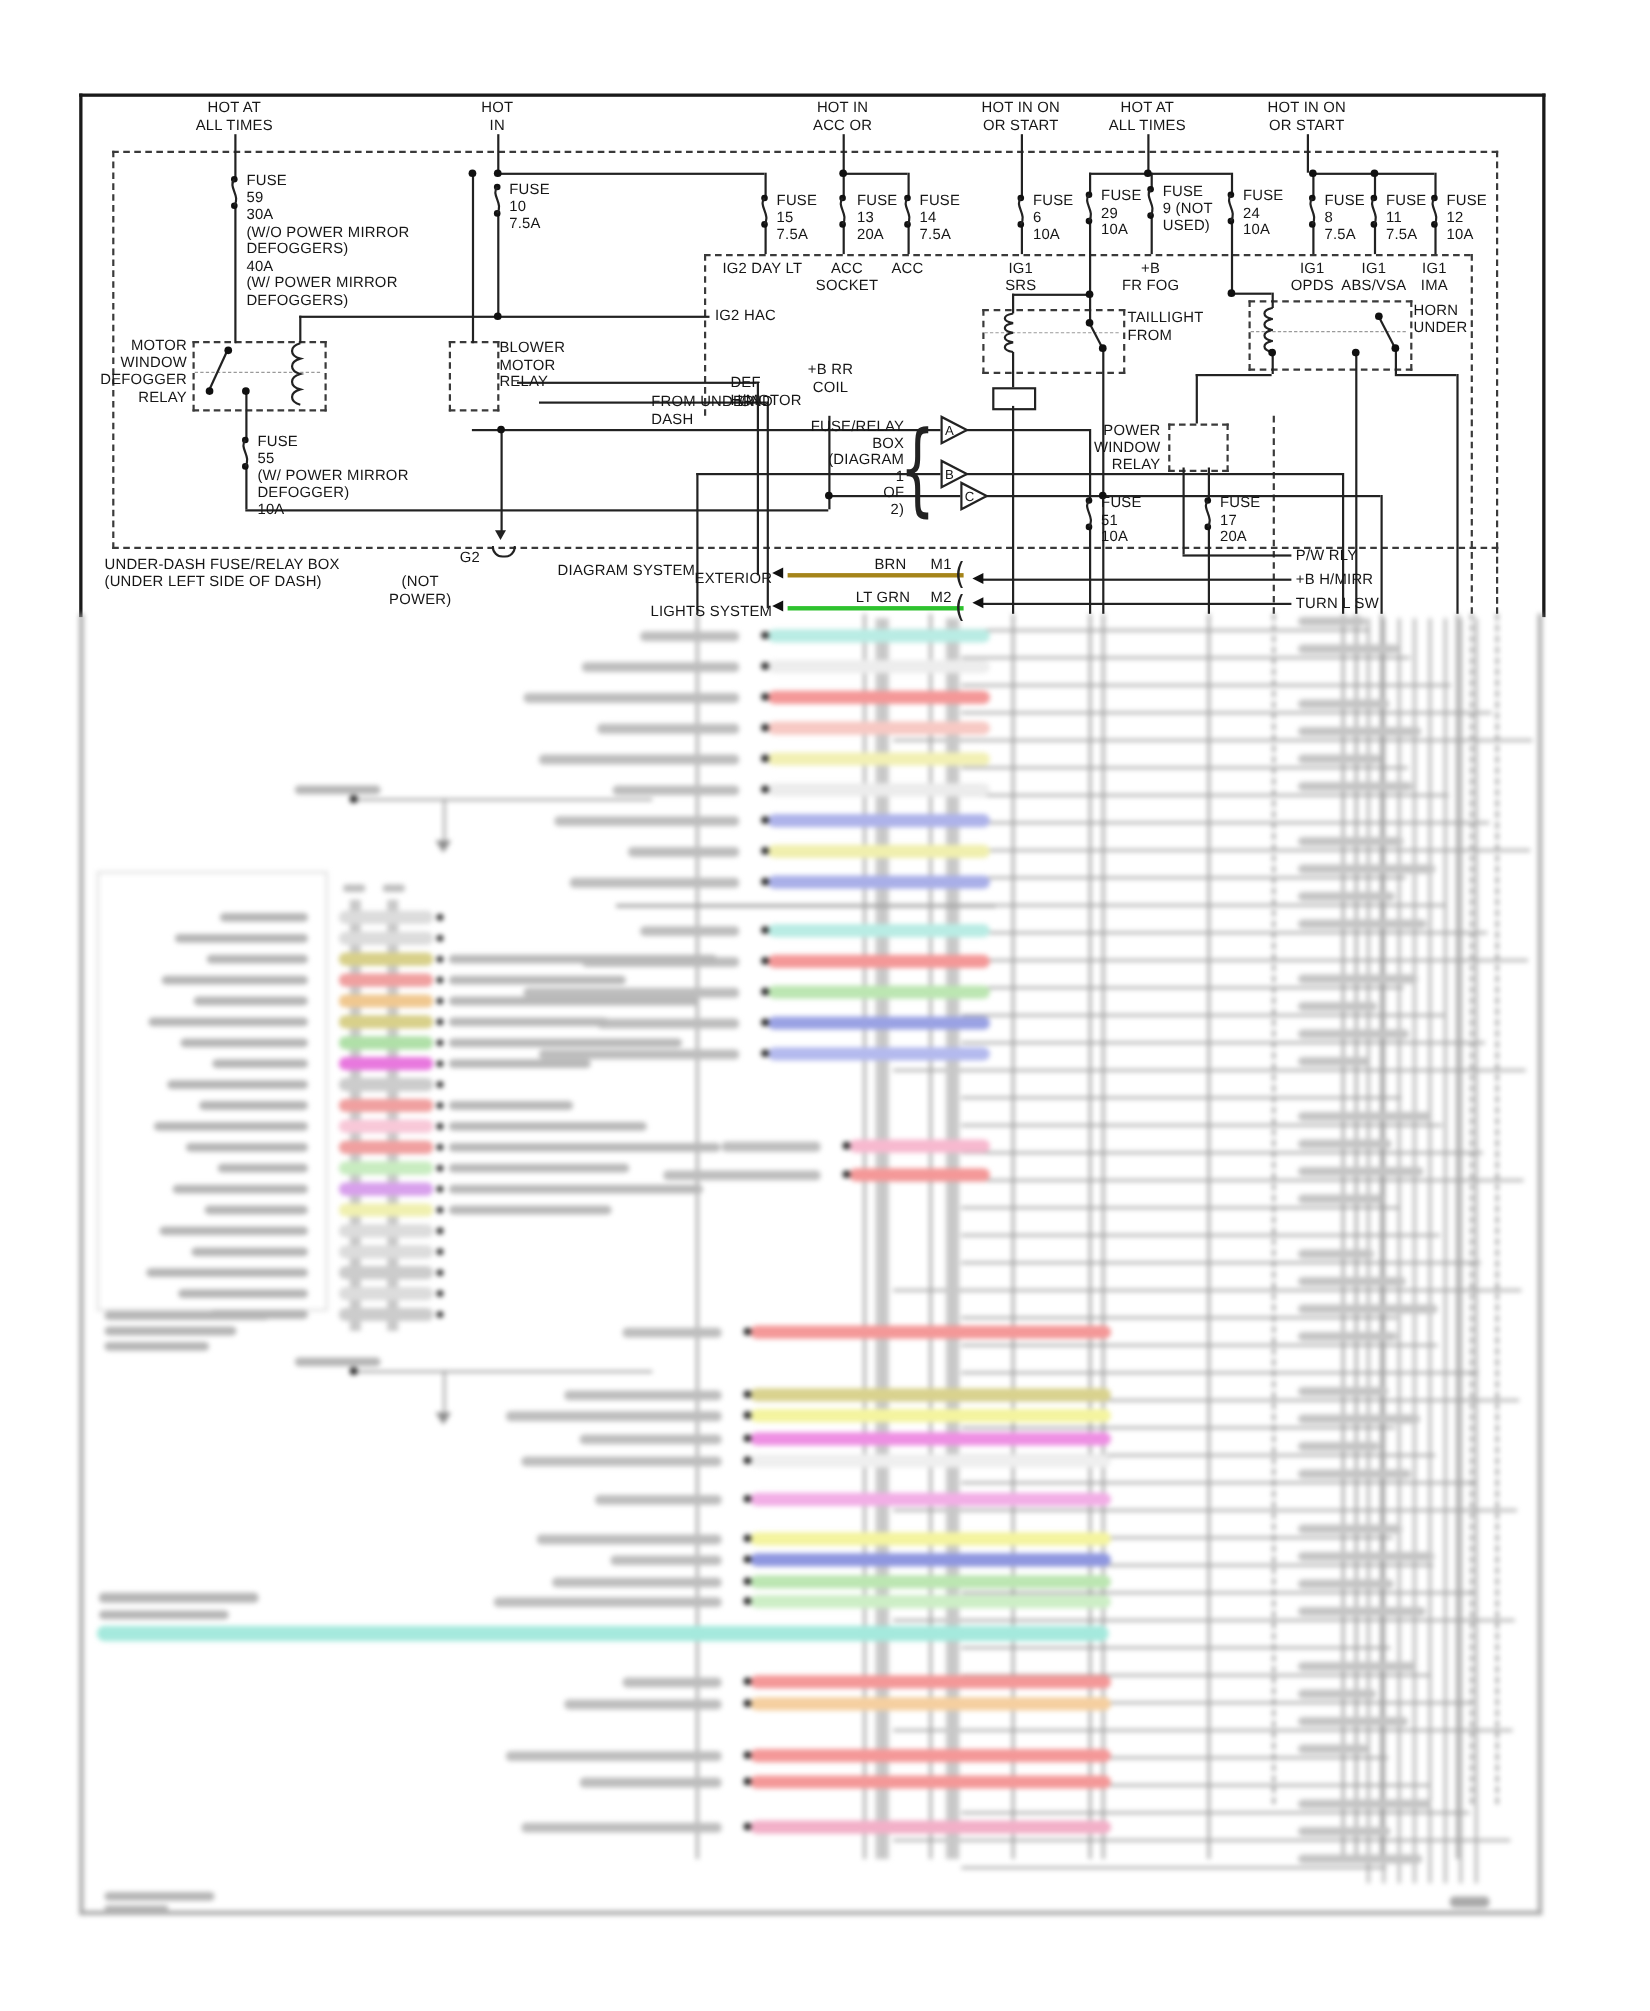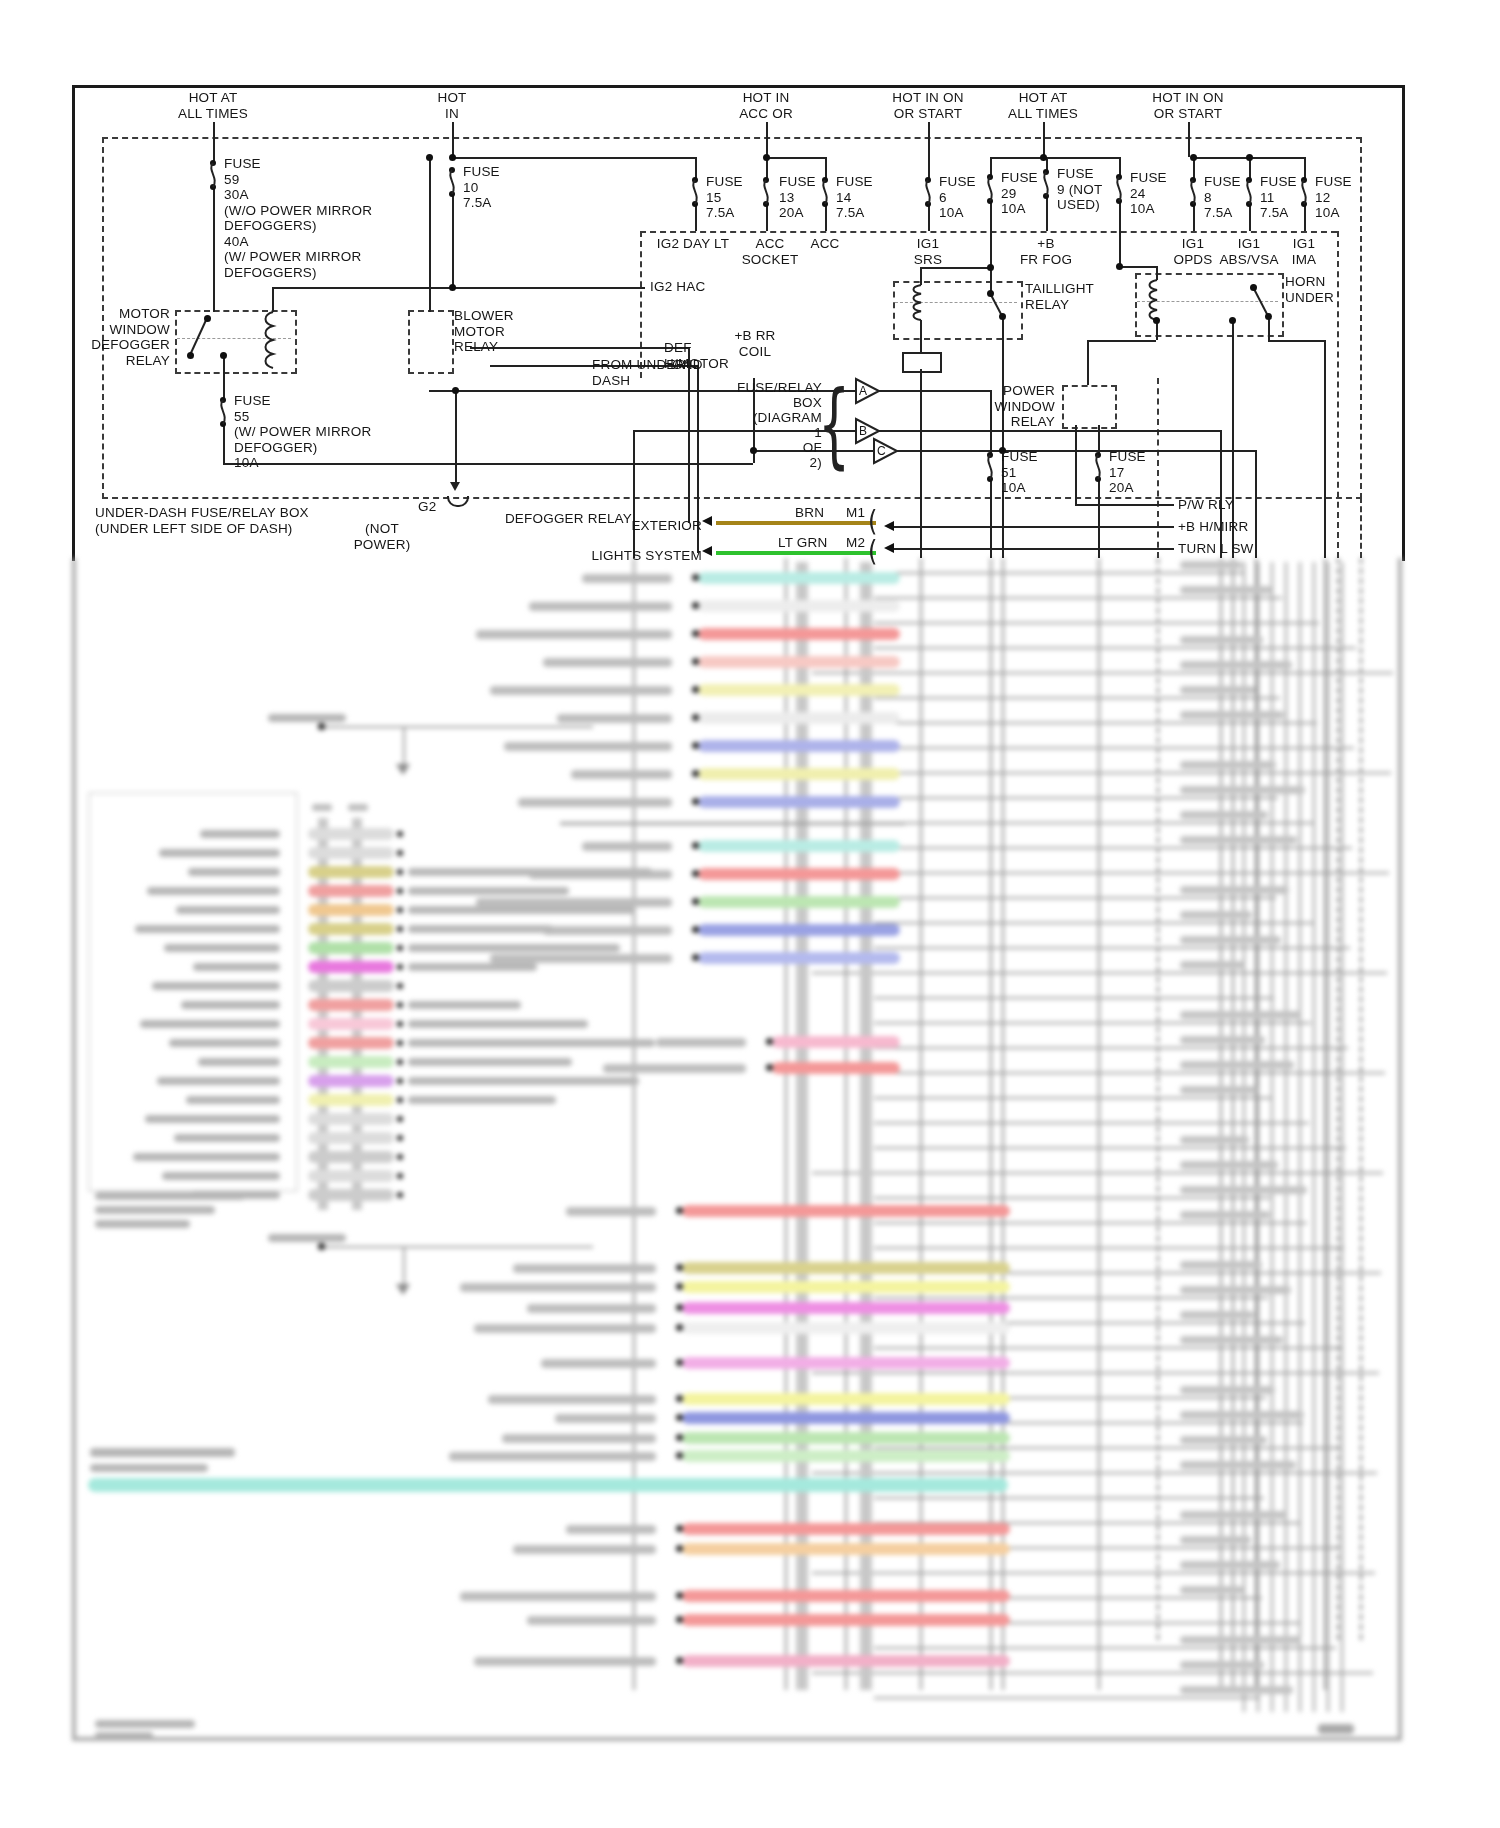--- a/index.html
+++ b/index.html
@@ -52,21 +52,21 @@
 OR START</div>
 
   <div class="lbl r" style="left:62px;top:306px;width:108px;">MOTOR
 WINDOW
 DEFOGGER
 RELAY</div>
   <div class="lbl" style="left:454px;top:308px;width:80px;">BLOWER
 MOTOR
 RELAY</div>
   <div class="lbl" style="left:1025px;top:281px;width:90px;">TAILLIGHT
-RELAY</div>
+FROM</div>
   <div class="lbl" style="left:1285px;top:274px;width:70px;">HORN
 UNDER</div>
   <div class="lbl r" style="left:955px;top:383px;width:100px;">POWER
 WINDOW
 RELAY</div>
 
   <div class="lbl c" style="left:643px;top:236px;width:100px;">IG2 DAY LT</div>
   <div class="lbl c" style="left:735px;top:236px;width:70px;">ACC
 SOCKET</div>
   <div class="lbl c" style="left:800px;top:236px;width:50px;">ACC</div>
@@ -96,21 +96,21 @@
 OF
 2)</div>
   <div id="brace">{</div>
 
   <div class="lbl" style="left:418px;top:499px;width:26px;">G2</div>
   <div class="lbl c" style="left:350px;top:521px;width:64px;">(NOT
 POWER)</div>
   <div id="g2arrow"></div>
   <div id="g2cup"></div>
 
-  <div class="lbl r" style="left:492px;top:511px;width:140px;">DEFOGGER RELAY</div>
+  <div class="lbl r" style="left:492px;top:511px;width:140px;">DIAGRAM SYSTEM</div>
   <div class="lbl r" style="left:560px;top:511px;width:142px;line-height:30px;">EXTERIOR
 LIGHTS SYSTEM</div>
   <div class="arrL" style="left:702px;top:516px;"></div>
   <div class="arrL" style="left:702px;top:546px;"></div>
   <div class="lbl" style="left:795px;top:505px;width:42px;">BRN</div>
   <div class="lbl" style="left:846px;top:505px;width:30px;">M1</div>
   <div class="lbl" style="left:778px;top:535px;width:54px;">LT GRN</div>
   <div class="lbl" style="left:846px;top:535px;width:30px;">M2</div>
   <div class="paren" style="left:868px;top:508px;">(</div>
   <div class="paren" style="left:868px;top:538px;">(</div>

